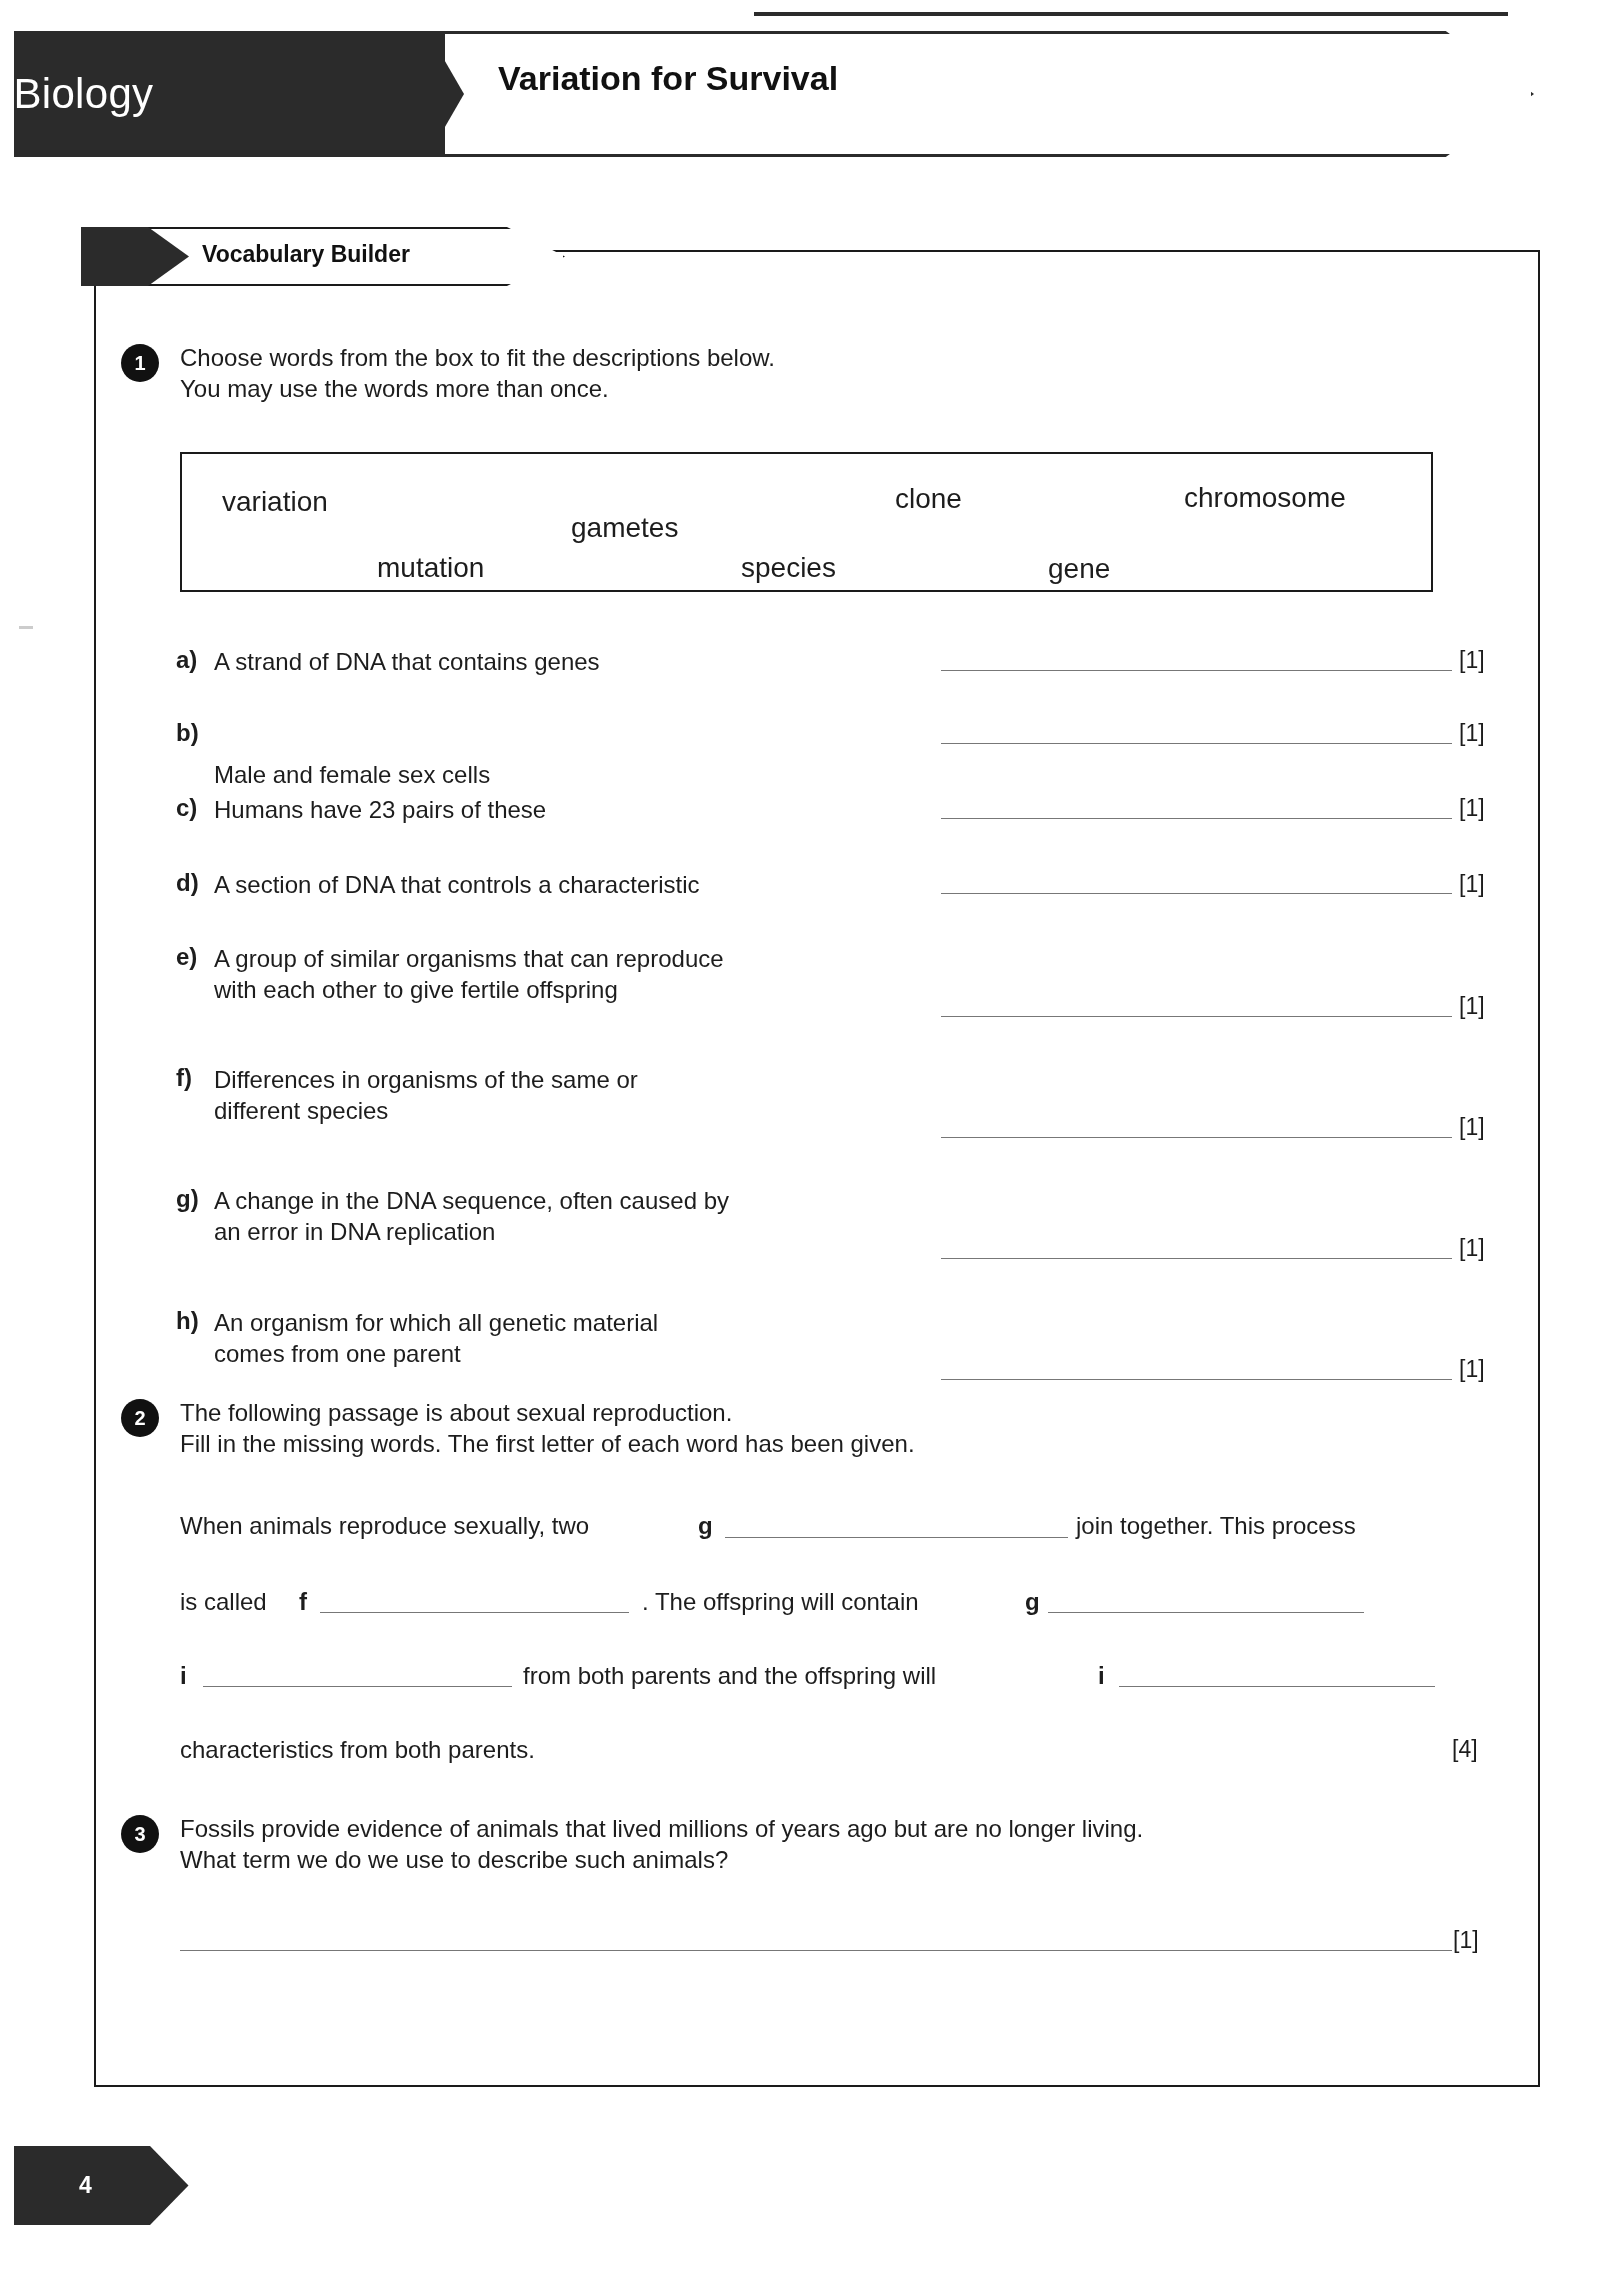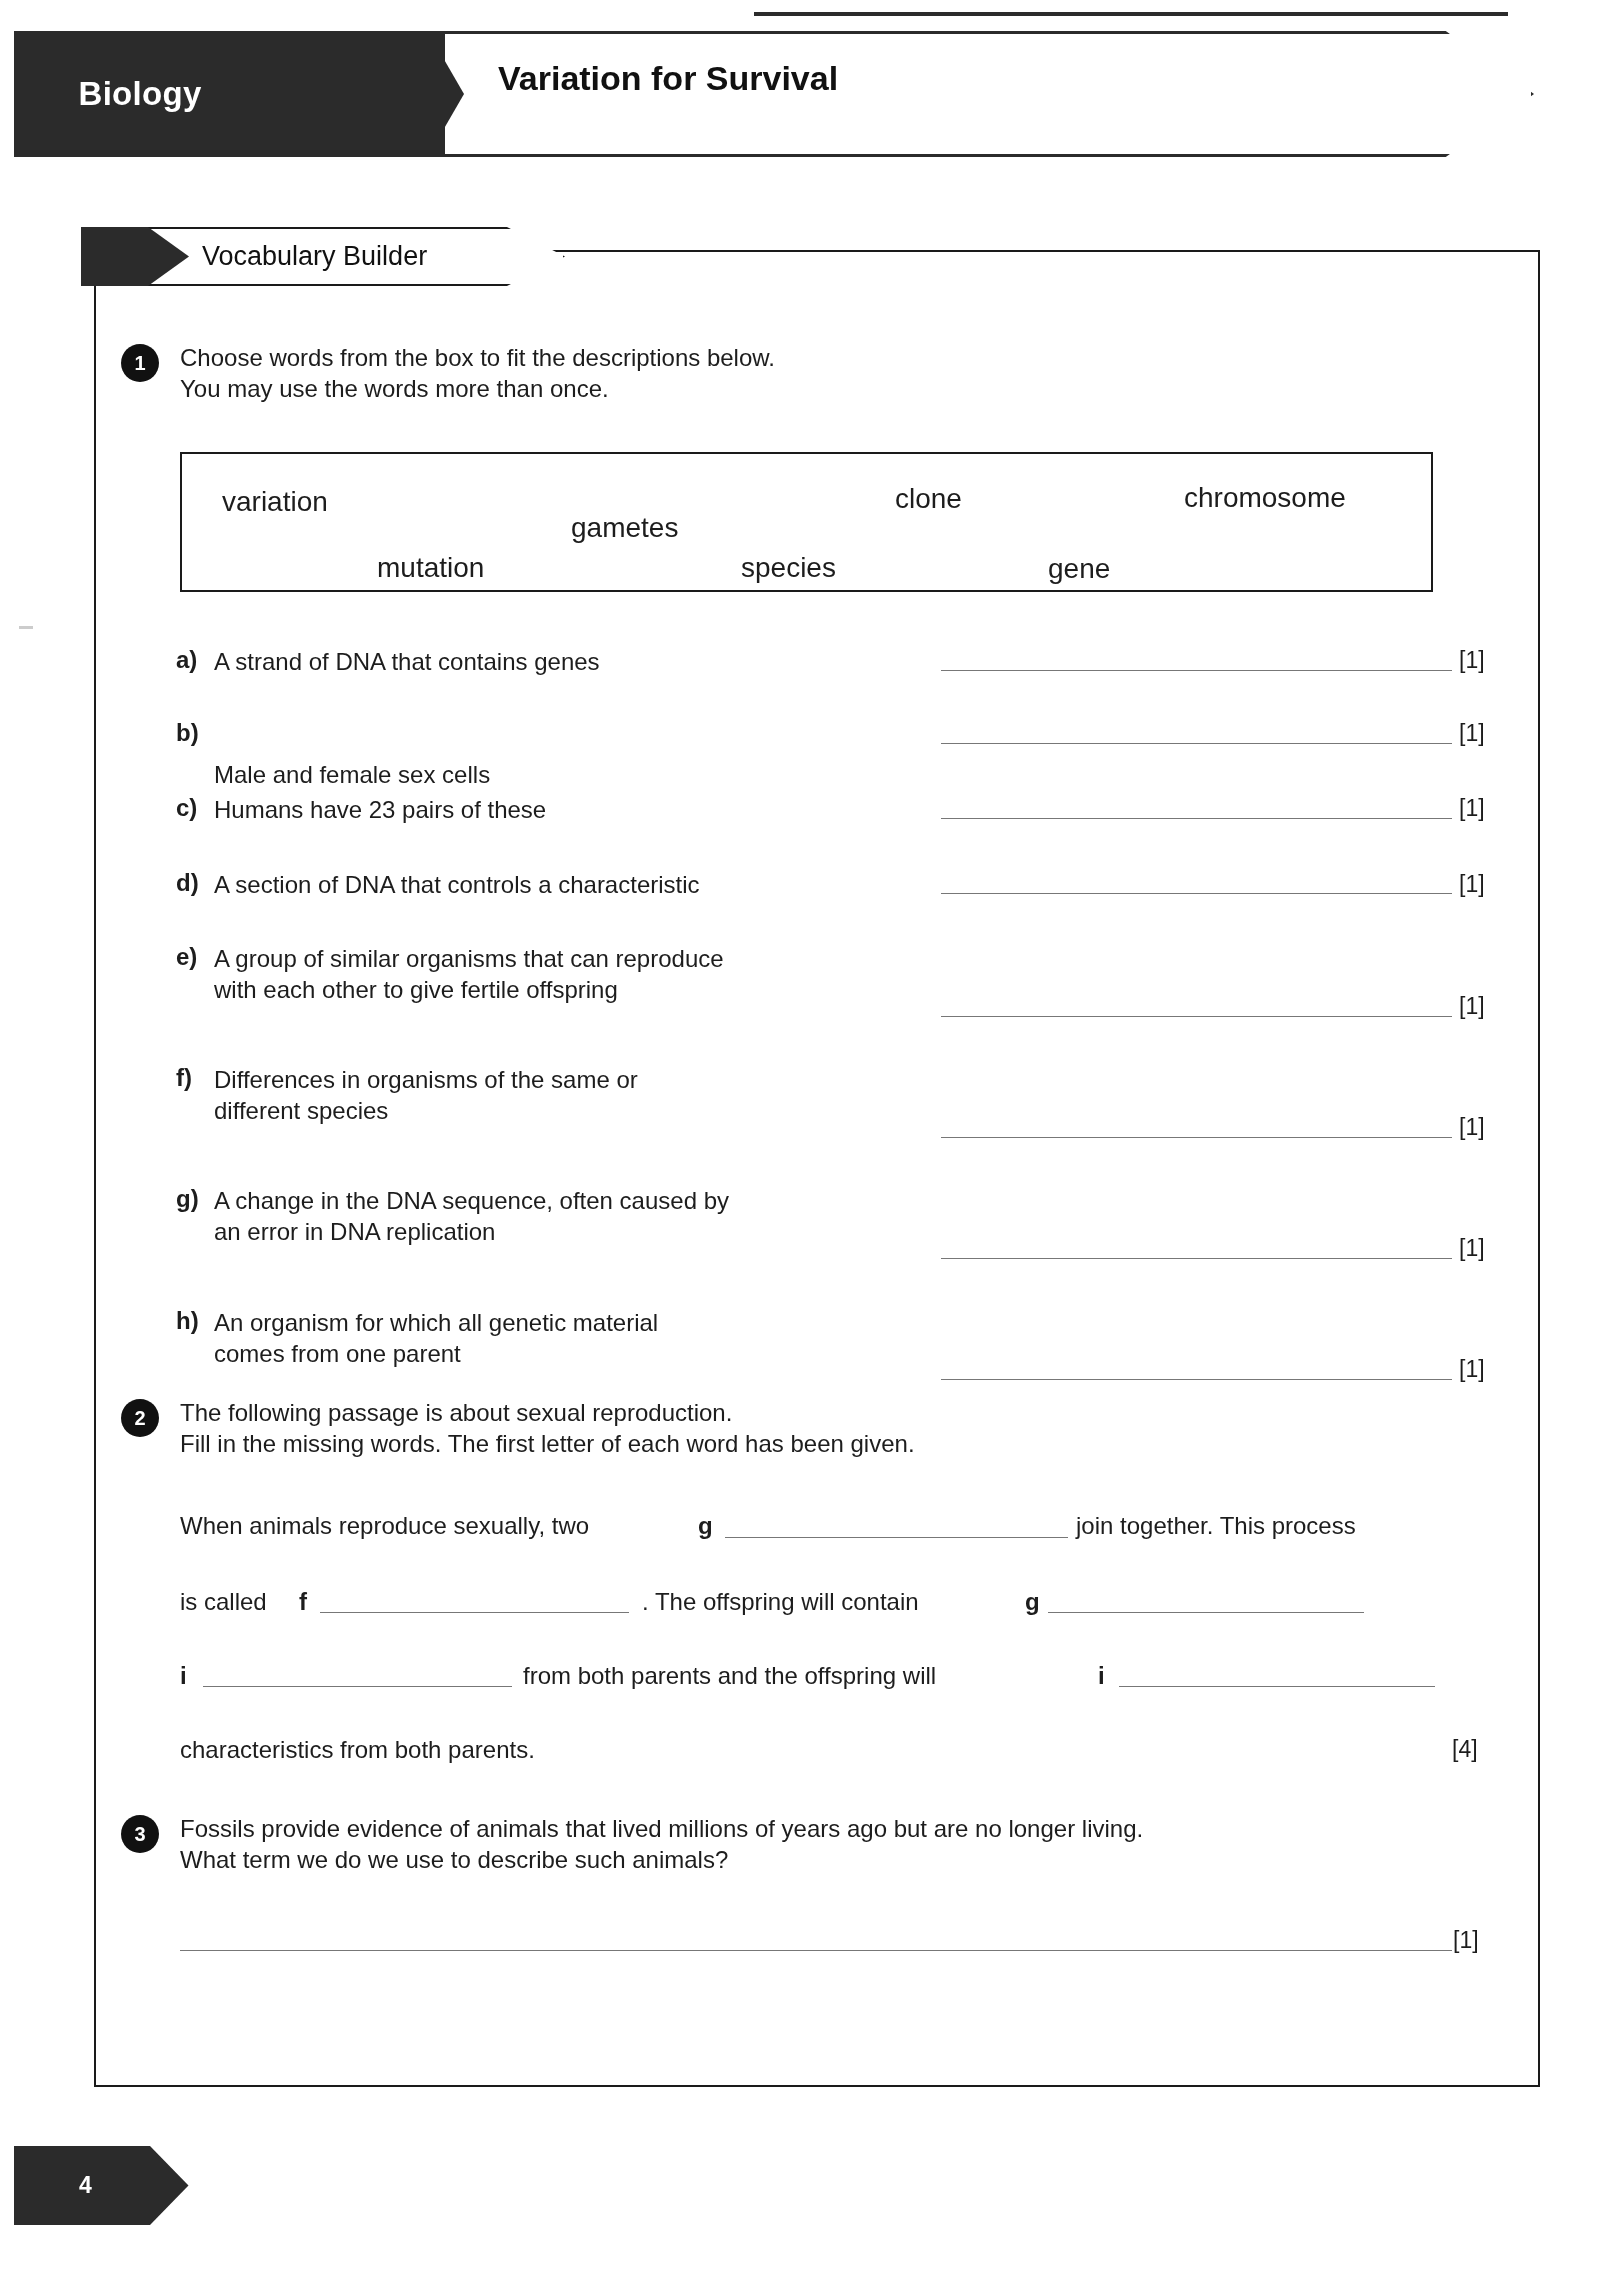--- a/index.html
+++ b/index.html
@@ -37,23 +37,22 @@
     top: 19px;
     left: 13.5px;
     width: 431px;
     height: 126px;
     background: #2b2b2b;
     color: #ffffff;
     display: flex;
     align-items: center;
   }
   .subject-tab .subject-label {
-    font-size: 33px;
-    font-weight: bold;
-    margin-left: 65px;
+    font-size: 42px;
+    font-weight: normal;
     letter-spacing: 0.3px;
   }
   .subject-arrow {
     position: absolute;
     top: 19px;
     left: 383px;
     width: 81px;
     height: 126px;
     background: #2b2b2b;
     clip-path: polygon(0 0, 55% 0, 100% 50%, 55% 100%, 0 100%);
@@ -116,22 +115,22 @@
     left: 81px;
     width: 108px;
     height: 59px;
     background: #2b2b2b;
     clip-path: polygon(0 0, 62% 0, 100% 50%, 62% 100%, 0 100%);
   }
   .vocab-tab-label {
     position: absolute;
     top: 241px;
     left: 202px;
-    font-size: 27px;
-    font-weight: normal;
+    font-size: 23px;
+    font-weight: bold;
     color: #111111;
   }
 
   
   .qnum {
     position: absolute;
     width: 38px;
     height: 38px;
     border-radius: 50%;
     background: #111111;

